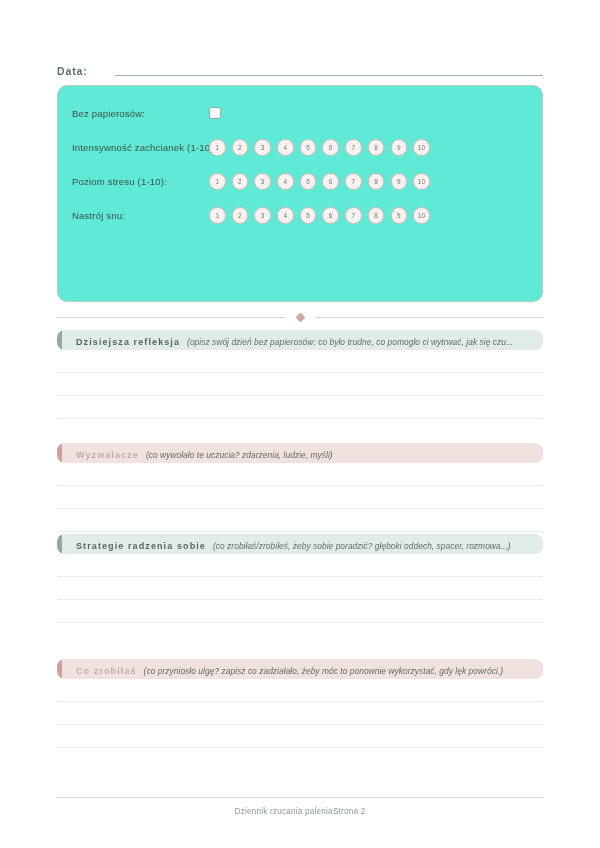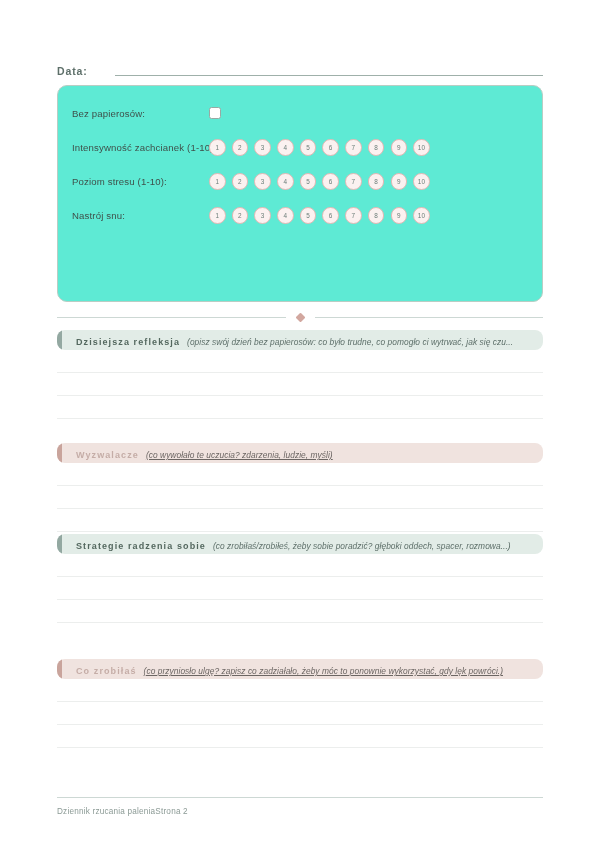--- a/index.html
+++ b/index.html
@@ -180,40 +180,40 @@
   }
   
   .theme-green .section-head { background: #e2ece7; }
   .theme-green .head-accent  { background: #93a8a1; }
   .theme-green .head-title   { color: #54685f; }
   .theme-green .head-hint    { color: #5d6f69; }
   
   .theme-rose .section-head  { background: #f0e3df; }
   .theme-rose .head-accent   { background: #c9a49c; }
   .theme-rose .head-title    { color: #c5ada7; }
-  .theme-rose .head-hint     { color: #6c6663; text-decoration: underline; }
+  .theme-rose .head-hint     { color: #6c6663; }
 
   .write-lines {
     margin-top: 0;
   }
   .write-line {
     height: 22px;
     border-bottom: 1px solid #eceeed;
   }
 
   
   .footer {
     position: absolute;
     left: 57px;
     top: 797px;
     width: 486px;
     border-top: 1px solid #cdd8d4;
     padding-top: 9px;
     display: flex;
-    justify-content: flex-start;
+    justify-content: center;
     align-items: baseline;
   }
   .footer-text {
     font-size: 8.2px;
     color: #8b9a95;
     letter-spacing: 0.2px;
   }
 </style>
 </head>
 <body>

